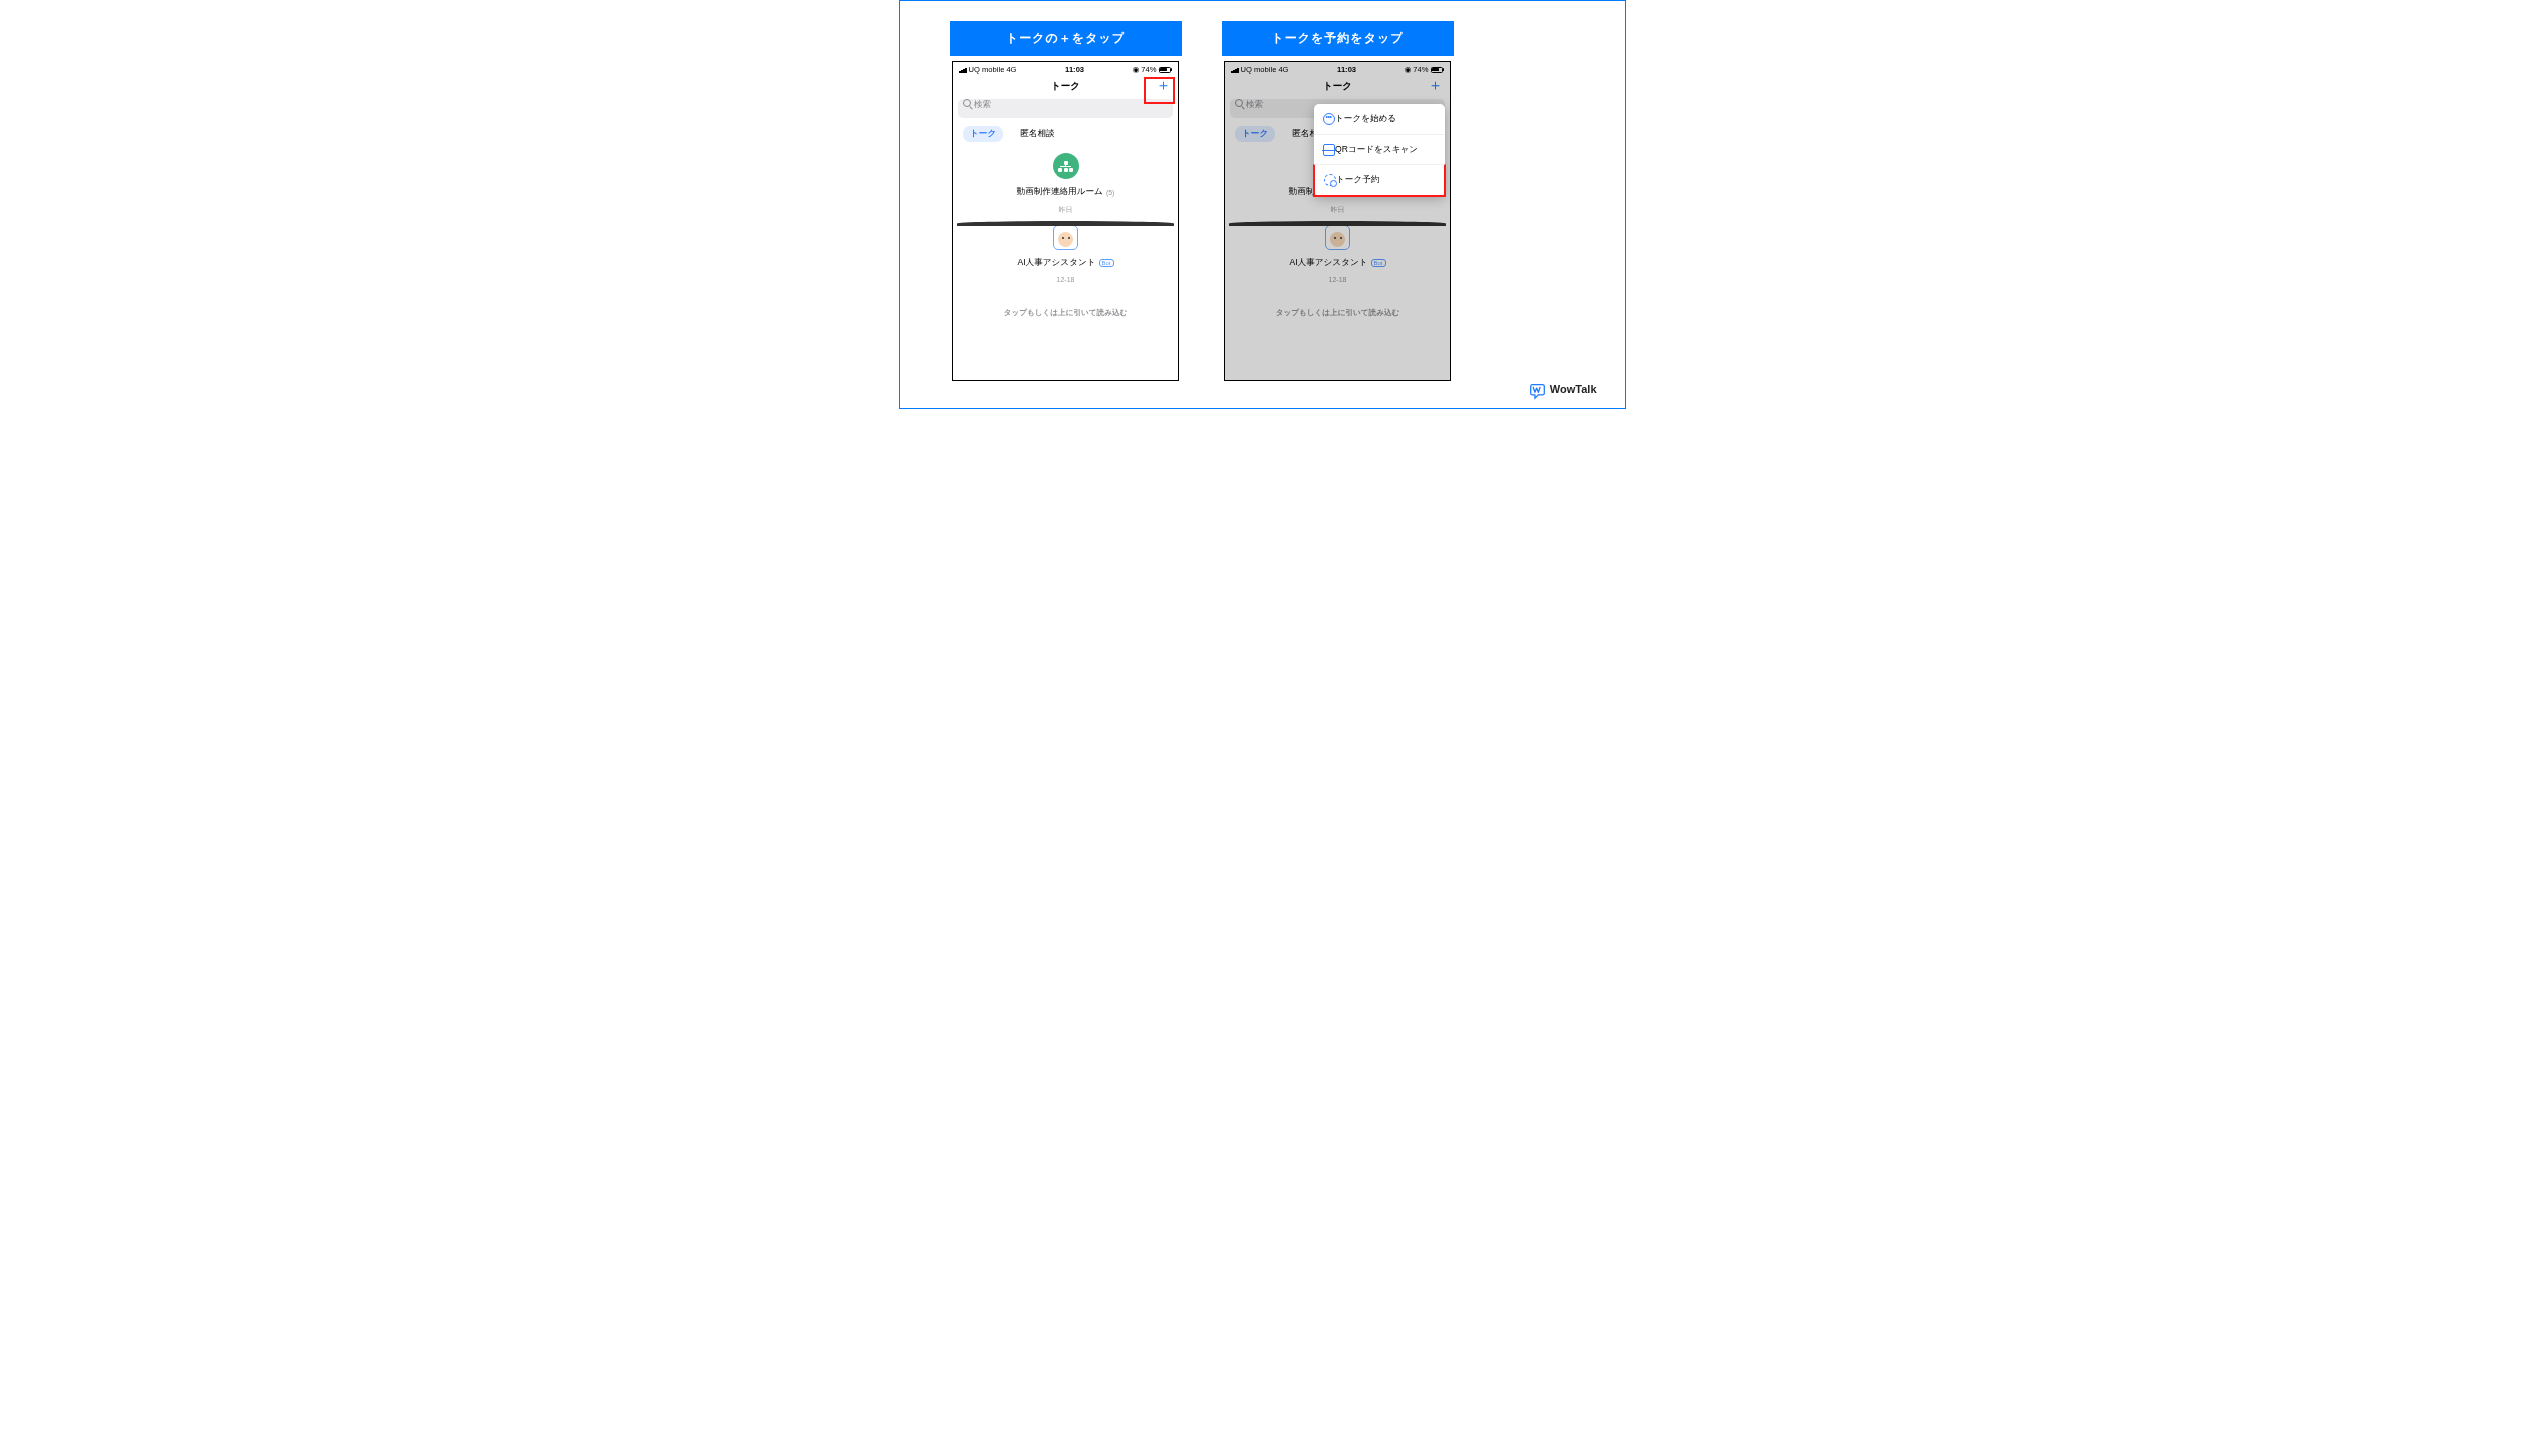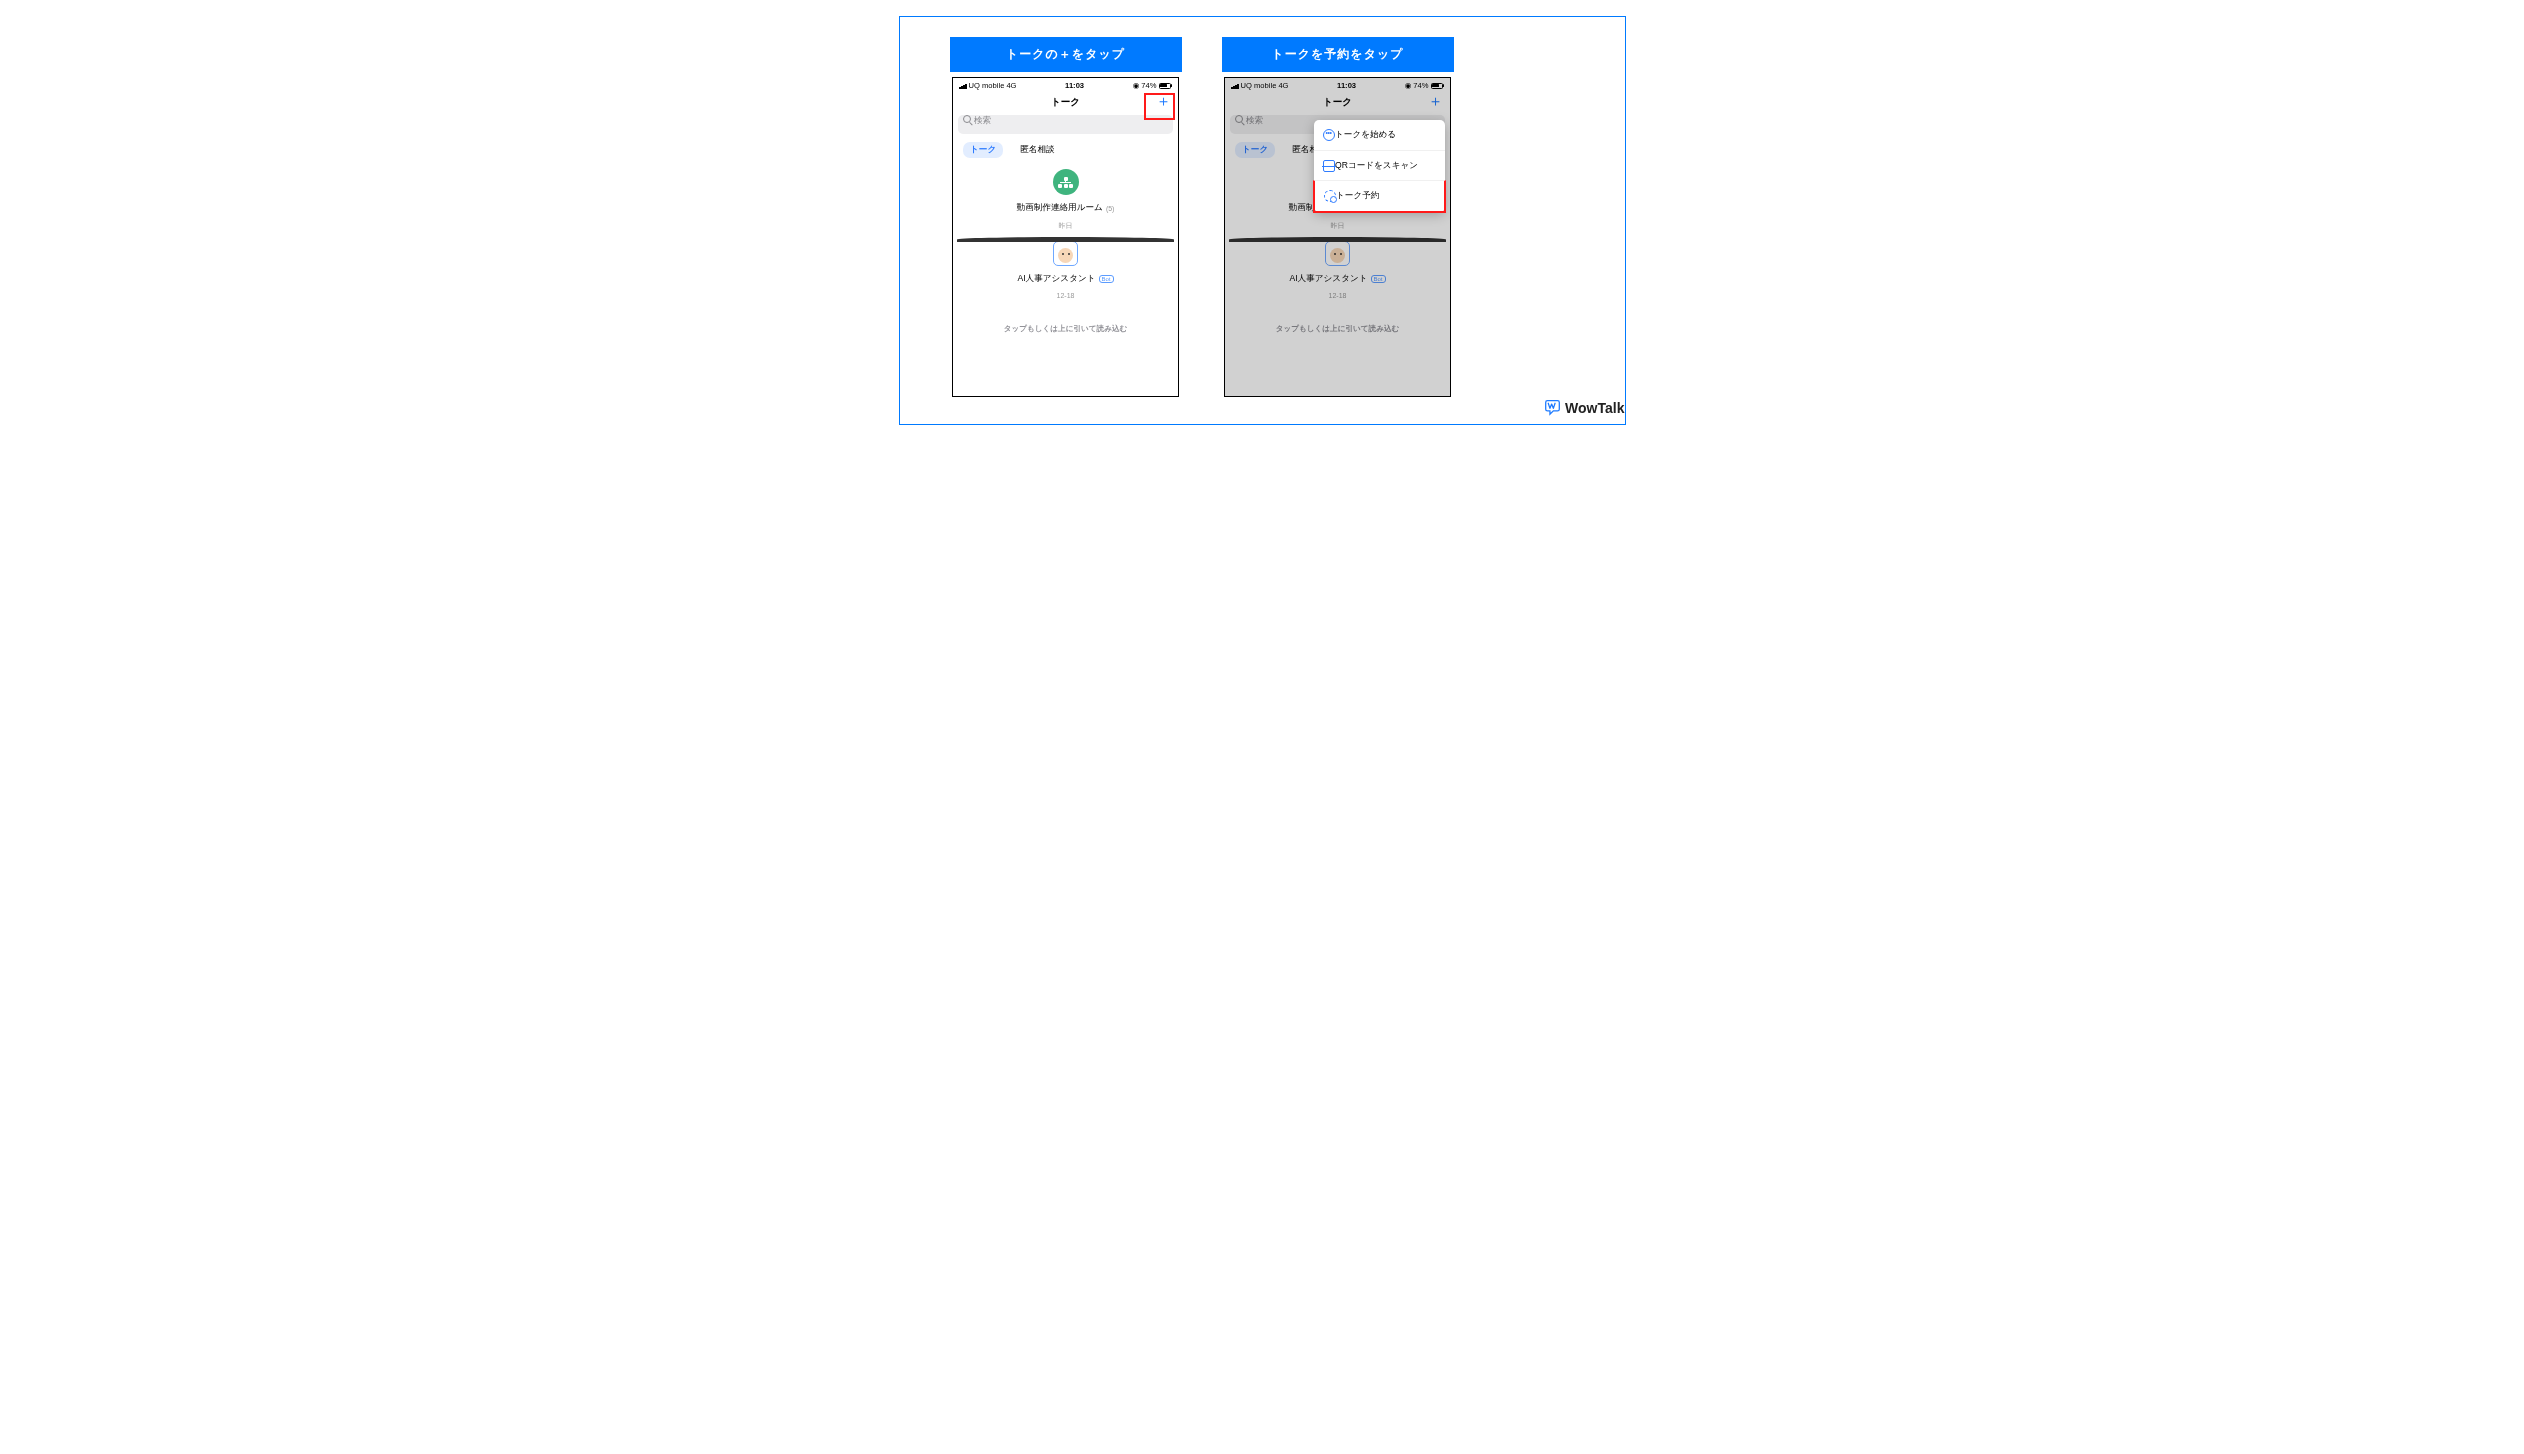--- a/index.html
+++ b/index.html
@@ -1,17 +1,17 @@
 <!DOCTYPE html>
 <html style="font-size:8px"><head>
 <meta charset="utf-8">
 <style>
   * { box-sizing: border-box; margin: 0; padding: 0; font-family: -apple-system, "Hiragino Kaku Gothic ProN", Meiryo, sans-serif; }
   body { background: #fff; }
-  .canvas { width: 727px; height: 409px; border: 1.5px solid #007aff; position: relative; background: #fff; margin: 16px auto; }
+  .canvas { width: 727px; height: 409px; border: 1.5px solid #007aff; position: relative; background: #fff; margin: 0 auto; }
   .cols { display: flex; gap: 40px; padding: 20px 30px 0 50px; }
   .col { width: 232px; }
   .banner { background: #007aff; color: #fff; font-size: 12px; font-weight: 700; text-align: center; padding: 9px 0; letter-spacing: 1px; }
   .phone { width: 227px; height: 320px; border: 0.5px solid #000; margin: 5px auto 0 auto; background: #fff; position: relative; overflow: hidden; }
   .phone.dim::before { content: ""; position: absolute; inset: 0; background: rgba(0,0,0,0.18); z-index: 5; pointer-events: none; }
   .statusbar { display: flex; justify-content: space-between; align-items: flex-start; padding: 3px 6px 2px 6px; font-size: 7.6px; }
   .sb-left, .sb-right { display: flex; align-items: center; gap: 2px; }
   .sb-center { font-weight: 700; }
   .signal-icon { display: inline-flex; align-items: flex-end; gap: 0.5px; height: 6px; }
   .signal-icon span { width: 1.5px; background: #000; }
@@ -57,21 +57,21 @@
   .pop-item { display: flex; align-items: center; gap: 0; padding: 9px 9px; font-size: 8.6px; cursor: pointer; }
   .pop-item + .pop-item { border-top: 0.5px solid #f0f0f0; }
   .pop-icon { width: 12px; height: 12px; position: relative; flex-shrink: 0; }
   .icon-start { border: 1px solid #2f7cff; border-radius: 50%; }
   .icon-start::before { content: "•••"; color: #2f7cff; position: absolute; top: -1.5px; left: 1.5px; font-size: 7px; letter-spacing: -0.5px; }
   .icon-scan { border: 1px solid #2f7cff; border-radius: 2px; }
   .icon-scan::before { content: ""; position: absolute; left: -2px; right: -2px; top: 4.5px; height: 1px; background: #2f7cff; }
   .icon-reserve { border: 1px dashed #2f7cff; border-radius: 50%; }
   .icon-reserve::after { content: ""; position: absolute; right: -2px; bottom: -2px; width: 5px; height: 5px; border: 1px solid #2f7cff; border-radius: 50%; background: #fff; }
   .red-box-pop { border: 2px solid #ff1a1a; margin: -1px; }
-  .brand { position: absolute; right: 0; bottom: 8px; display: flex; align-items: flex-end; gap: 4px; font-size: 14px; font-weight: 800; color: #222; }
+  .brand { position: absolute; right: 28px; bottom: 8px; display: flex; align-items: flex-start; gap: 4px; font-size: 11px; font-weight: 800; color: #222; }
   .brand-logo { width: 17px; height: 17px; position: relative; }
   .brand-logo svg { width: 100%; height: 100%; }
 </style>
 </head>
 <body>
 
 <div class="canvas">
   <div class="cols">
 
     <div class="col">

